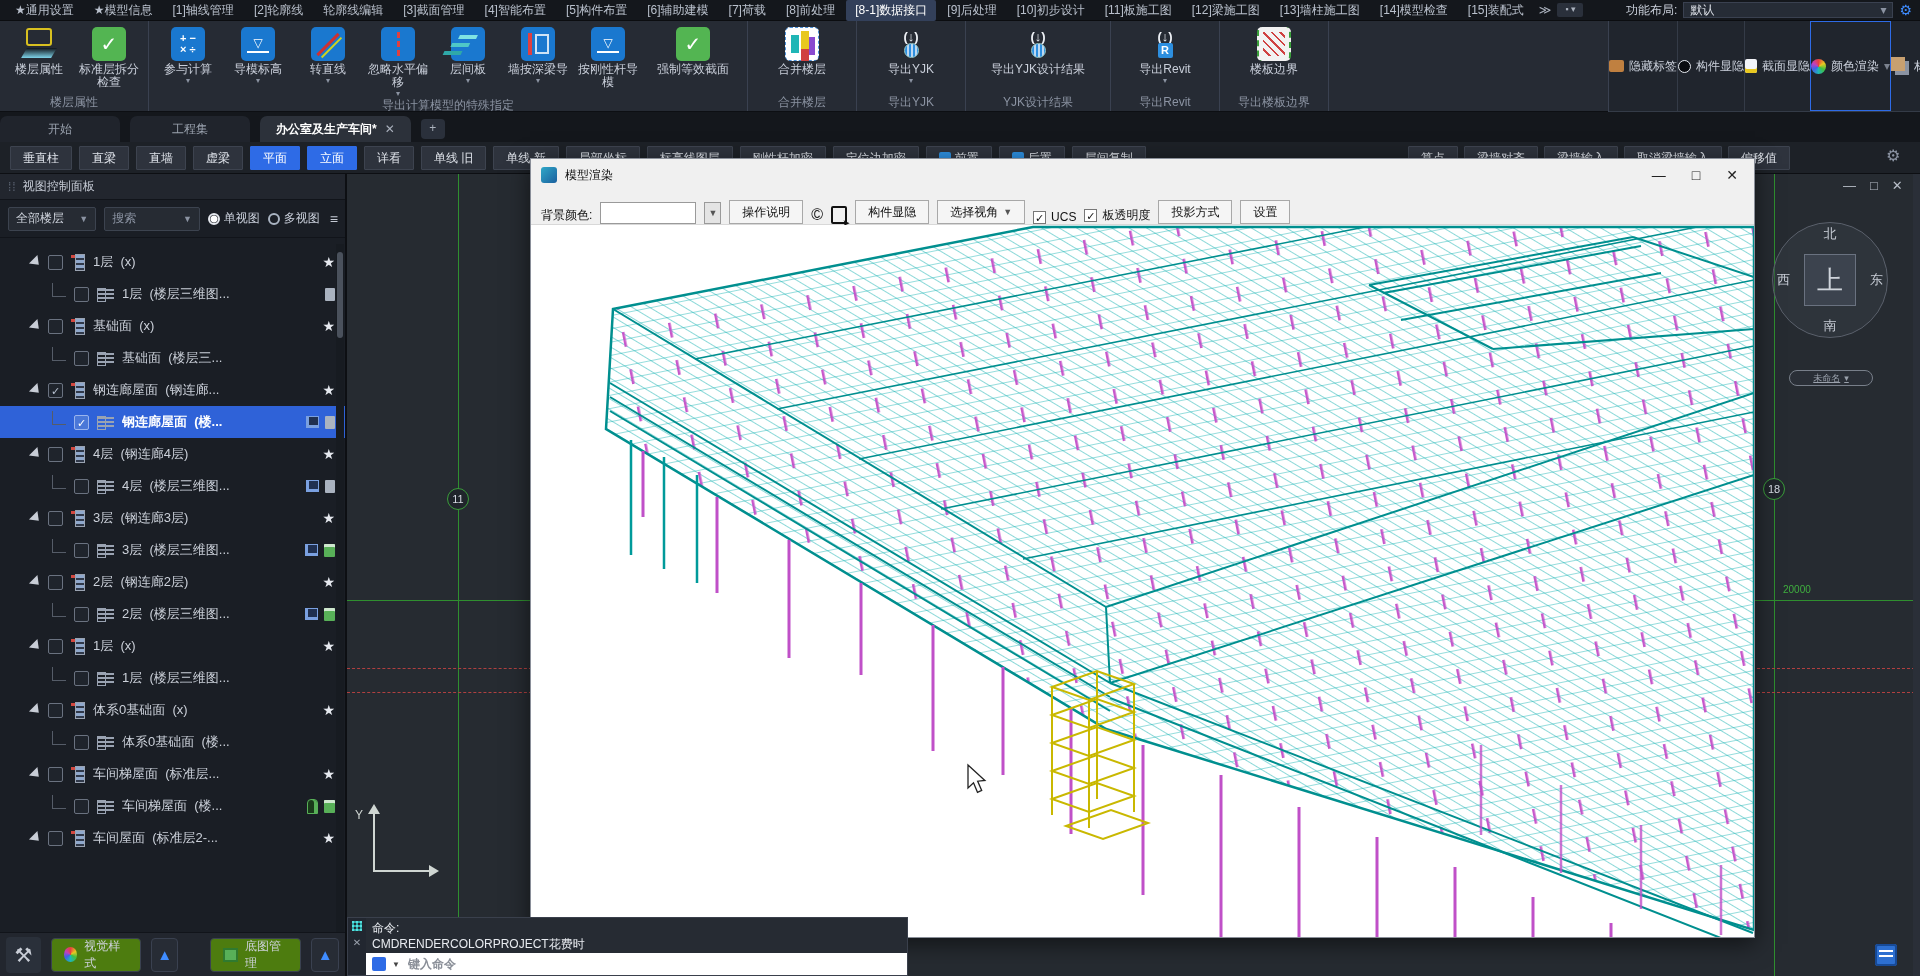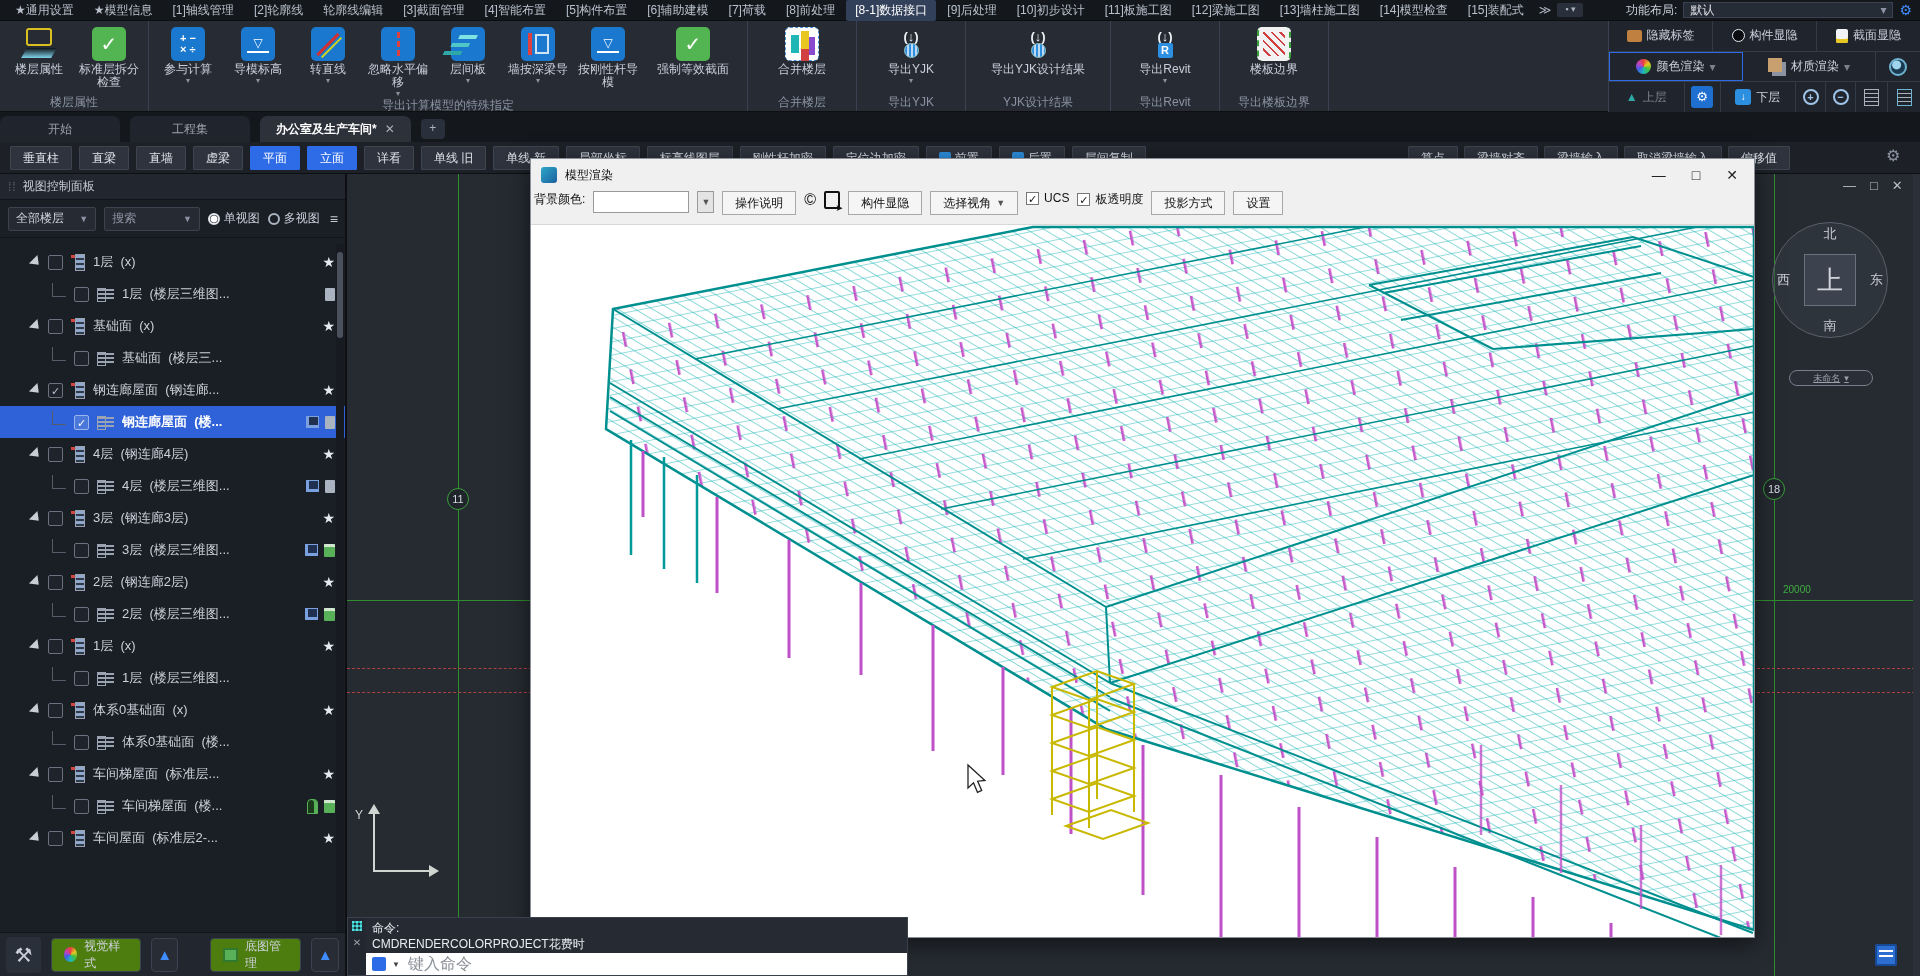--- a/index.html
+++ b/index.html
@@ -42,21 +42,21 @@
   .ic-merge{background:#fff;border:1px dashed #4a90d9;}
   .ic-merge::before{content:"";width:8px;height:18px;background:#20b6b6;box-shadow:10px -4px 0 #e8c820,10px 8px 0 #d04040,16px 2px 0 #8a4ad0;margin-right:14px;}
   .ic-exp{flex-direction:column;background:transparent;}
   .ic-exp .br{color:#eef1f6;font-size:13px;line-height:13px;font-weight:bold;}
   .ic-exp .ball{width:15px;height:15px;border-radius:50%;background:repeating-linear-gradient(90deg,#2d8fe0 0 2px,#bcd8f2 2px 4px);border:1px solid #9cc;}
   .ic-exp .rbox{width:15px;height:15px;background:#2d8fe0;color:#fff;font-size:11px;font-weight:bold;text-align:center;line-height:15px;border-radius:2px;}
   .ic-slabedge{background:#f2f2f2;border-left:2px dashed #3aa03a;border-right:2px dashed #3aa03a;}
   .ic-slabedge::after{content:"";width:22px;height:24px;background:repeating-linear-gradient(45deg,transparent 0 4px,#d04040 4px 6px);}
   .wide{width:96px;}
   
-  .rright{position:absolute;right:0;top:0;width:312px;height:91px;display:flex;flex-direction:column;background:#20252d;border-left:1px solid #3a4150;}
+  .rright{position:absolute;right:0;top:0;width:312px;height:91px;display:flex;background:#20252d;border-left:1px solid #3a4150;}
   .rrow{display:flex;flex:1;align-items:center;border-bottom:1px solid #343b47;}
   .rcell{flex:1;display:flex;align-items:center;justify-content:center;gap:5px;height:100%;border-right:1px solid #343b47;white-space:nowrap;}
   .rcell:last-child{border-right:none;}
   .rcell.sel{border:1px solid #2e6be6;}
   .dim{color:#7b828e;}
   .si{display:inline-block;}
   .si-tag{width:15px;height:12px;background:#c08040;border-radius:2px;}
   .si-bulb{width:13px;height:13px;background:#0a0c10;border:1px solid #e8ecf2;border-radius:50%;}
   .si-sect{width:12px;height:14px;background:#f2f4f8;border-radius:2px;box-shadow:inset 0 -4px 0 #e8c820;}
   .si-wheel{width:15px;height:15px;border-radius:50%;background:conic-gradient(#e84040,#e8c820,#40c040,#20b6b6,#4060e8,#c040c0,#e84040);}
@@ -156,29 +156,29 @@
   
   .cmdwin{position:absolute;left:347px;top:917px;width:561px;height:59px;background:#262b33;border:1px solid #3a404c;z-index:40;display:flex;}
   .cmd-side{width:18px;display:flex;flex-direction:column;align-items:center;gap:6px;padding-top:3px;background:#222730;}
   .cmd-dots{width:10px;height:10px;background:repeating-linear-gradient(90deg,#2fa8a8 0 2px,transparent 2px 4px),repeating-linear-gradient(#2fa8a8 0 2px,transparent 2px 4px);background-blend-mode:screen;}
   .cmd-x{color:#9aa1ac;font-size:10px;}
   .cmd-main{flex:1;display:flex;flex-direction:column;}
   .cmd-lines{flex:1;padding:2px 6px;color:#e8ebf0;line-height:16px;white-space:nowrap;overflow:hidden;}
   .cmd-input{height:22px;background:#fff;display:flex;align-items:center;gap:6px;padding:0 6px;}
   .cmd-ic{width:14px;height:14px;background:#2e6be6;border-radius:2px;}
   .cmd-dd{color:#444;font-size:8px;}
-  .cmd-input input{border:none;outline:none;flex:1;font-size:16px;color:#333;background:transparent;}
+  .cmd-input input{border:none;outline:none;flex:1;font-size:12px;color:#333;background:transparent;font-weight:bold;}
   .cmd-input input::placeholder{color:#8a8f98;}
 
   
   .dialog{position:absolute;left:530px;top:158px;width:1225px;height:780px;background:#f0f0f0;border:1px solid #8a8f99;box-shadow:0 6px 22px rgba(0,0,0,.55);z-index:20;display:flex;flex-direction:column;}
   .dlg-title{height:32px;display:flex;align-items:center;padding:0 10px;color:#111;background:#f0f0f0;}
   .dlg-icon{width:16px;height:16px;border-radius:3px;background:linear-gradient(135deg,#2fa8c8,#1a5f9e);margin-right:8px;}
   .dlg-ctl{margin-left:auto;display:flex;gap:26px;color:#222;font-size:14px;padding-right:6px;}
-  .dlg-toolbar{height:34px;display:flex;align-items:flex-start;gap:8px;padding:0 3px;background:#f0f0f0;border-bottom:1px solid #d8d8d8;color:#111;}
+  .dlg-toolbar{height:34px;display:flex;align-items:flex-end;gap:8px;padding:0 10px;background:#f0f0f0;border-bottom:1px solid #d8d8d8;color:#111;}
   .dlg-toolbar .lab{white-space:nowrap;}
   .dcombo{width:96px;height:22px;background:#fff;border:1px solid #9a9a9a;}
   .dcombo-dd{width:17px;height:22px;background:#e4e4e4;border:1px solid #9a9a9a;color:#555;font-size:9px;text-align:center;line-height:21px;}
   .dbtn{height:24px;padding:0 12px;background:#f5f5f5;border:1px solid #a8a8a8;display:flex;align-items:center;gap:5px;white-space:nowrap;line-height:22px;color:#111;}
   .dico{font-size:16px;color:#111;}
   .dexp{width:16px;height:18px;border:2px solid #111;border-radius:2px;position:relative;}
   .dexp::after{content:"➤";position:absolute;right:-5px;bottom:-6px;font-size:9px;color:#111;}
   .dchk{display:flex;align-items:center;gap:5px;white-space:nowrap;}
   .dchk .box{width:13px;height:13px;border:1px solid #777;background:#fff;font-size:11px;line-height:12px;text-align:center;color:#111;}
   .dlg-canvas{flex:1;background:#fff;position:relative;overflow:hidden;}

